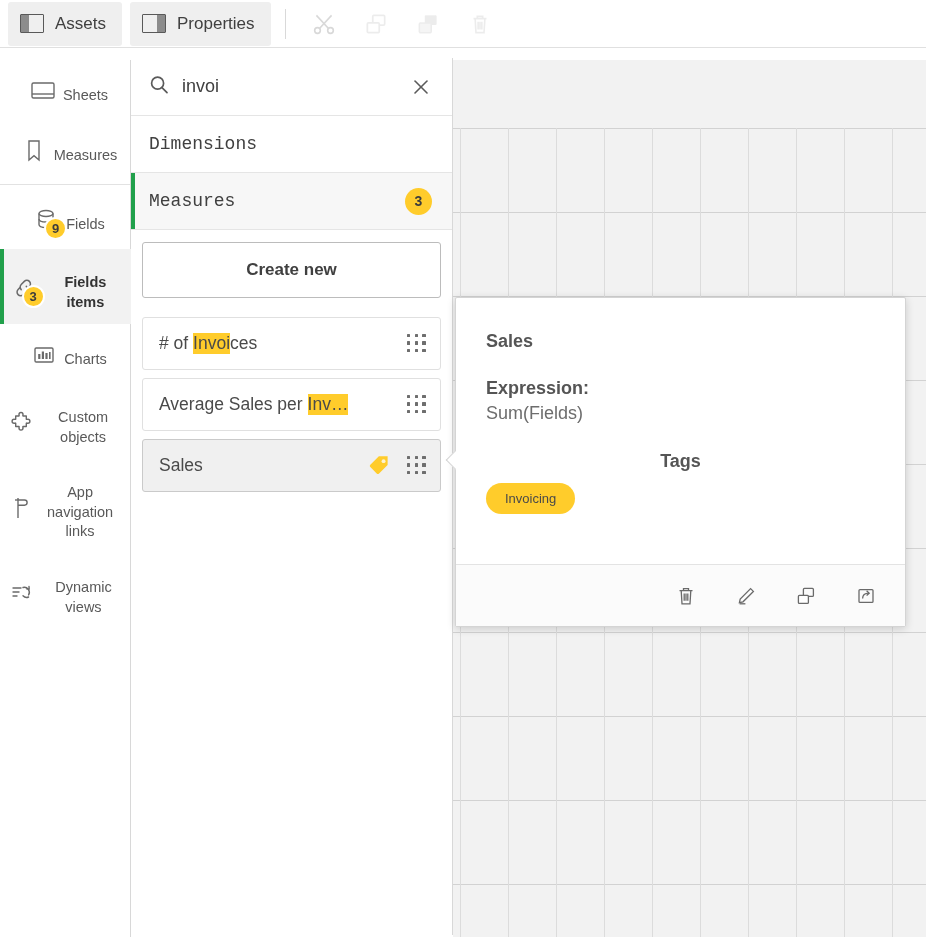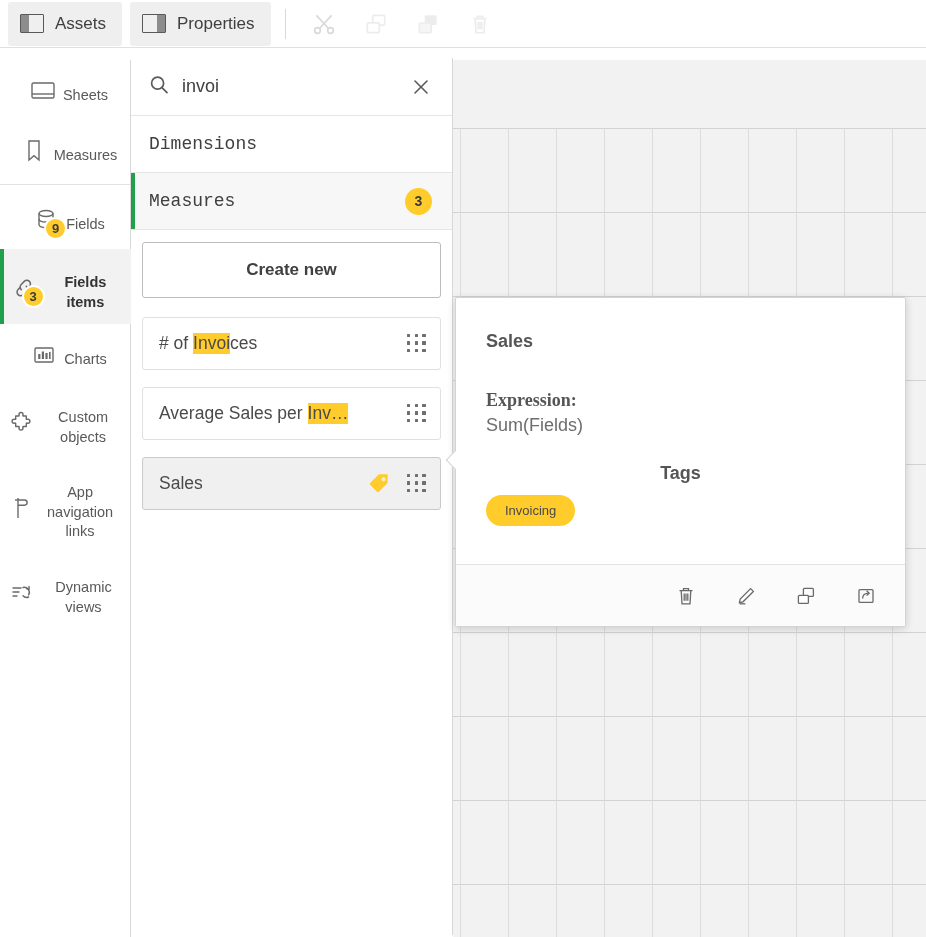--- a/index.html
+++ b/index.html
@@ -82,21 +82,21 @@
     display: flex; align-items: center; justify-content: center;
   }
 
   .create-wrap { padding: 12px 11px 0; }
   .create-btn {
     height: 56px; width: 100%; border: 1px solid #bcbcbc; border-radius: 3px;
     background: #ffffff; font-family: inherit; font-size: 17px; font-weight: 700;
     color: #404040; cursor: pointer;
   }
 
-  .items { padding: 19px 11px 0; display: flex; flex-direction: column; gap: 17px; justify-content: center; }
+  .items { padding: 19px 11px 0; display: flex; flex-direction: column; gap: 8px; justify-content: center; }
   .m-item {
     position: relative; height: 53px; border: 1px solid #e0e0e0; border-radius: 3px;
     background: #ffffff; display: flex; align-items: center; padding: 0 13px 0 16px;
     cursor: pointer;
   }
   .m-item.selected { background: #f0f0f0; border-color: #cacaca; }
   .m-name { flex: 1; font-size: 17.5px; color: #4a4a4a; white-space: nowrap; overflow: hidden; }
   .m-name mark { background: #ffcc2b; color: #4a4a4a; padding: 1px 0; }
   .tag-icon { margin-right: 15px; display: flex; }
   .grip { width: 20px; height: 20px; display: grid; grid-template-columns: repeat(3,1fr); gap: 3px; }
@@ -129,21 +129,21 @@
   .pop-arrow {
     position: absolute; left: -11px; top: 153px; width: 11px; height: 22px; overflow: hidden;
   }
   .pop-arrow::before {
     content: ""; position: absolute; left: 4px; top: 1px; width: 15px; height: 15px;
     background: #ffffff; border-left: 1px solid #d4d4d4; border-bottom: 1px solid #d4d4d4;
     transform: rotate(45deg);
   }
   .pop-body { padding: 33px 30px 0; }
   .pop-title { font-size: 18px; font-weight: 700; color: #555; }
-  .pop-h { font-size: 18px; font-weight: 700; color: #555; margin-top: 38px; font-family: Liberation Serif, serif; }
+  .pop-h { font-size: 18px; font-weight: 700; color: #555; margin-top: 26px; }
   .pop-expr { font-size: 18px; color: #6d6d6d; margin-top: 4px; }
   .pop-tags-h { font-size: 18px; font-weight: 700; color: #555; margin-top: 27px; text-align: center; }
   .tag-pill {
     display: inline-block; margin-top: 11px;
     background: #ffcc2b; color: #4a4a4a; font-size: 13px;
     padding: 8px 19px; border-radius: 16px;
   }
   .pop-footer {
     position: absolute; left: 0; right: 0; bottom: 0; height: 62px;
     border-top: 1px solid #e3e3e3; background: #fbfbfb;

